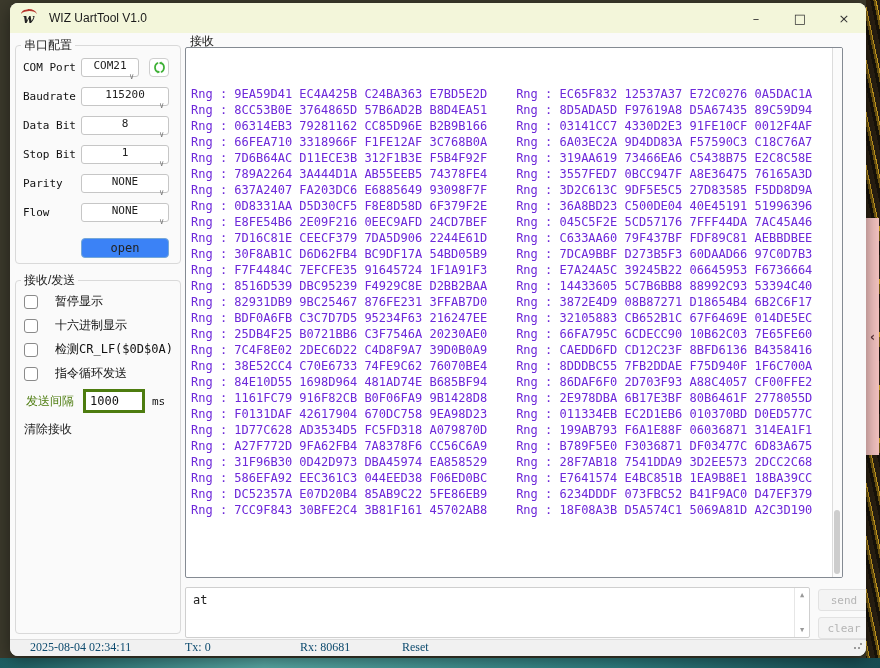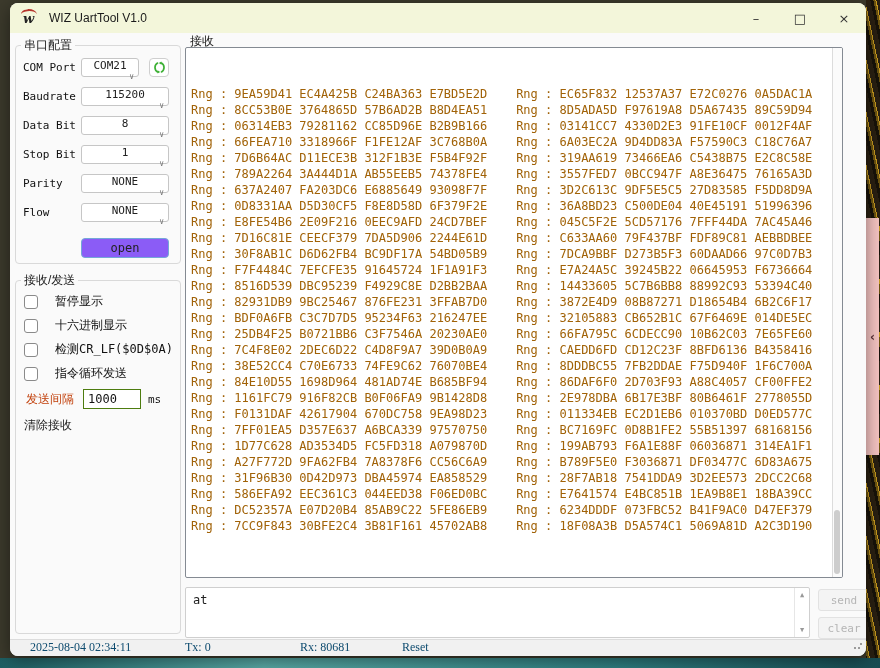--- a/index.html
+++ b/index.html
@@ -36,42 +36,42 @@
   .srow{display:flex;align-items:center;height:18px;margin-bottom:11px;}
   .srow .lbl{width:58px;font:11px "DejaVu Sans Mono",monospace;color:#111;}
   .select{height:17px;border:1px solid #c6c6c6;border-radius:3px;background:#fff;
     display:flex;align-items:center;padding:0 4px;font:11px "DejaVu Sans Mono",monospace;
     color:#222;cursor:pointer;flex-direction:column;}
   .select .chev{margin-left:auto;font-size:8px;color:#777;}
   .sel-com{width:48px;}
   .sel-wide{width:78px;}
   .refresh-btn{width:18px;height:17px;margin-left:10px;border:1px solid #cfcfcf;border-radius:4px;
     background:#fff;display:flex;align-items:center;justify-content:center;cursor:pointer;}
-  .open-btn{margin:6px 0 0 58px;width:88px;height:20px;background:#8b5cf6;
+  .open-btn{margin:6px 0 0 58px;width:88px;height:20px;background:#3b82f6;
     border:1px solid #74a7d8;border-radius:4px;font:12px "DejaVu Sans Mono",monospace;
     color:#222;cursor:pointer;}
 
   .group-rxtx{left:5px;top:247px;width:164px;height:352px;}
   .rxtx-inner{padding:12px 0 0 8px;}
   .cbrow{display:flex;align-items:center;height:17px;margin-bottom:7px;cursor:pointer;}
   .cb{width:12px;height:12px;border:1px solid #8a8a8a;border-radius:3px;background:#fff;margin-right:5px;flex:0 0 auto;}
   .cbl{font:12px "DejaVu Sans Mono","Liberation Sans",sans-serif;color:#111;white-space:nowrap;margin-left:12px;}
   .interval-row{display:flex;align-items:center;margin:7px 0 0 2px;}
-  .interval-row .ilbl{font:12px "Liberation Sans",sans-serif;color:#c2410c;}
-  .interval-input{width:48px;height:18px;margin-left:9px;border:1px solid #4d7c0f;background:#fff;
+  .interval-row .ilbl{font:12px "Liberation Sans",sans-serif;color:#4d7c0f;}
+  .interval-input{width:48px;height:18px;margin-left:9px;border:3px solid #4d7c0f;background:#fff;
     font:12px "DejaVu Sans Mono",monospace;color:#111;padding:0 4px;}
   .iunit{margin-left:7px;font:11px "DejaVu Sans Mono",monospace;color:#111;}
   .clear-link{margin:8px 0 0 0;font:12px "Liberation Sans",sans-serif;color:#222;
     cursor:pointer;display:inline-block;}
 
   .receive-label{position:absolute;left:180px;top:0px;font:12px "Liberation Sans",sans-serif;color:#1a1a1a;}
   .receive-box{position:absolute;left:175px;top:14px;width:658px;height:531px;
     background:#fff;border:1px solid #848a92;border-radius:2px;box-sizing:border-box;overflow:hidden;}
   .receive-log{padding:38px 0 0 5px;font:12px "DejaVu Sans Mono",monospace;
-    line-height:16px;color:#a16207;}
+    line-height:16px;color:#6d28d9;}
   .hexline{white-space:pre;}
   .rscroll{position:absolute;right:0;top:0;bottom:0;width:9px;background:#fbfbfb;border-left:1px solid #dcdcdc;cursor:pointer;}
   .rthumb{position:absolute;left:1px;bottom:3px;width:6px;height:64px;background:#cdcdcd;border-radius:3px;}
 
   .send-box{position:absolute;left:175px;top:554px;width:625px;height:51px;background:#fff;
     border:1px solid #cfcfcf;border-radius:2px;box-sizing:border-box;}
   .send-text{position:absolute;left:7px;top:5px;font:12px "DejaVu Sans Mono",monospace;color:#222;}
   .sscroll{position:absolute;right:0;top:0;bottom:0;width:15px;border-left:1px solid #e6e6e6;
     display:flex;flex-direction:column;justify-content:space-between;align-items:center;
     padding:3px 0;box-sizing:border-box;}
@@ -223,21 +223,20 @@
             <div class="hexline"><span>Rng : F7F4484C 7EFCFE35 91645724 1F1A91F3</span>    <span>Rng : E7A24A5C 39245B22 06645953 F6736664</span></div>
             <div class="hexline"><span>Rng : 8516D539 DBC95239 F4929C8E D2BB2BAA</span>    <span>Rng : 14433605 5C7B6BB8 88992C93 53394C40</span></div>
             <div class="hexline"><span>Rng : 82931DB9 9BC25467 876FE231 3FFAB7D0</span>    <span>Rng : 3872E4D9 08B87271 D18654B4 6B2C6F17</span></div>
             <div class="hexline"><span>Rng : BDF0A6FB C3C7D7D5 95234F63 216247EE</span>    <span>Rng : 32105883 CB652B1C 67F6469E 014DE5EC</span></div>
             <div class="hexline"><span>Rng : 25DB4F25 B0721BB6 C3F7546A 20230AE0</span>    <span>Rng : 66FA795C 6CDECC90 10B62C03 7E65FE60</span></div>
             <div class="hexline"><span>Rng : 7C4F8E02 2DEC6D22 C4D8F9A7 39D0B0A9</span>    <span>Rng : CAEDD6FD CD12C23F 8BFD6136 B4358416</span></div>
             <div class="hexline"><span>Rng : 38E52CC4 C70E6733 74FE9C62 76070BE4</span>    <span>Rng : 8DDDBC55 7FB2DDAE F75D940F 1F6C700A</span></div>
             <div class="hexline"><span>Rng : 84E10D55 1698D964 481AD74E B685BF94</span>    <span>Rng : 86DAF6F0 2D703F93 A88C4057 CF00FFE2</span></div>
             <div class="hexline"><span>Rng : 1161FC79 916F82CB B0F06FA9 9B1428D8</span>    <span>Rng : 2E978DBA 6B17E3BF 80B6461F 2778055D</span></div>
             <div class="hexline"><span>Rng : F0131DAF 42617904 670DC758 9EA98D23</span>    <span>Rng : 011334EB EC2D1EB6 010370BD D0ED577C</span></div>
-            <div class="hexline"><span>Rng : 7FF01EA5 D357E637 A6BCA339 97570750</span>    <span>Rng : BC7169FC 0D8B1FE2 55B51397 68168156</span></div>
             <div class="hexline"><span>Rng : 1D77C628 AD3534D5 FC5FD318 A079870D</span>    <span>Rng : 199AB793 F6A1E88F 06036871 314EA1F1</span></div>
             <div class="hexline"><span>Rng : A27F772D 9FA62FB4 7A8378F6 CC56C6A9</span>    <span>Rng : B789F5E0 F3036871 DF03477C 6D83A675</span></div>
             <div class="hexline"><span>Rng : 31F96B30 0D42D973 DBA45974 EA858529</span>    <span>Rng : 28F7AB18 7541DDA9 3D2EE573 2DCC2C68</span></div>
             <div class="hexline"><span>Rng : 586EFA92 EEC361C3 044EED38 F06ED0BC</span>    <span>Rng : E7641574 E4BC851B 1EA9B8E1 18BA39CC</span></div>
             <div class="hexline"><span>Rng : DC52357A E07D20B4 85AB9C22 5FE86EB9</span>    <span>Rng : 6234DDDF 073FBC52 B41F9AC0 D47EF379</span></div>
             <div class="hexline"><span>Rng : 7CC9F843 30BFE2C4 3B81F161 45702AB8</span>    <span>Rng : 18F08A3B D5A574C1 5069A81D A2C3D190</span></div>
           </div>
         <div class="rscroll">
           <div class="rthumb"></div>
         </div>

